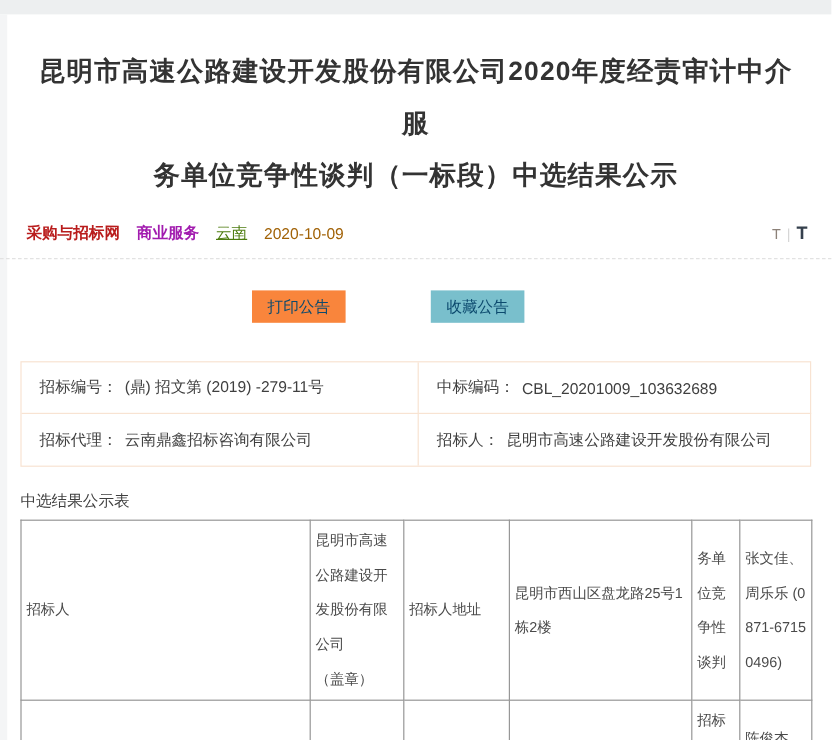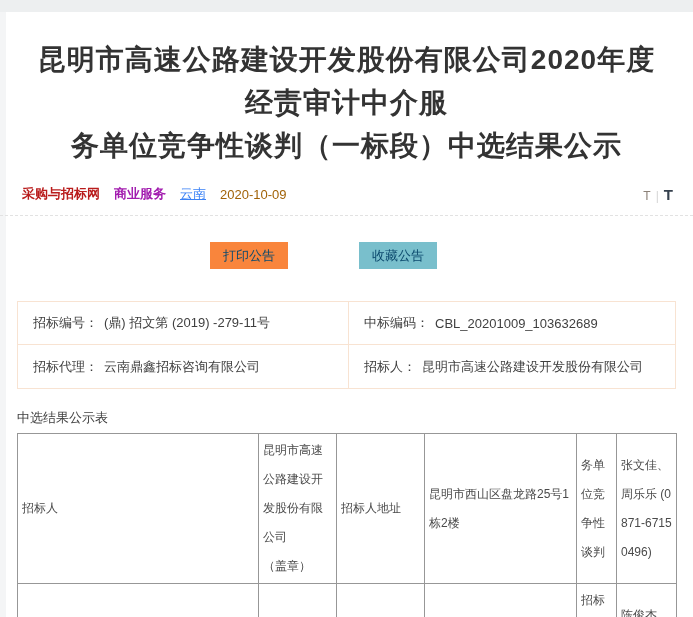--- a/index.html
+++ b/index.html
@@ -19,38 +19,38 @@
   .left-strip {
     position: absolute; top: 12px; left: 0;
     width: 6px; height: 605px;
     background: #f4f5f6;
   }
   .page { position: absolute; top: 12px; left: 0; width: 693px; }
 
   .title {
     margin: 26px 28px 0 28px;
     text-align: center;
-    font-size: 28px;
+    font-size: 22px;
     font-weight: bold;
     color: #333;
     line-height: 43px;
     letter-spacing: 1px;
   }
 
   .meta-row {
     margin: 16px 20px 0 22px;
     height: 22px;
     display: flex;
     align-items: center;
     font-size: 13px;
   }
   .meta-row .crumb { margin-right: 14px; }
   .crumb-source { color: #b91c1c; font-weight: bold; }
   .crumb-category { color: #a21caf; font-weight: bold; }
-  .crumb-region { color: #3b82f6; text-decoration: underline; }
+  .crumb-region { color: #4d7c0f; text-decoration: underline; }
   .crumb-date { color: #a16207; }
   .meta-spacer { flex: 1; }
   .font-controls { display: flex; align-items: baseline; gap: 5px; }
   .font-small { font-size: 12px; color: #8c8178; }
   .font-sep { color: #d5d5d5; font-size: 12px; }
   .font-large { font-size: 15px; font-weight: bold; color: #35404d; }
 
   .dotted-divider {
     margin-top: 10px;
     border-bottom: 1px dashed #e2e2e2;

